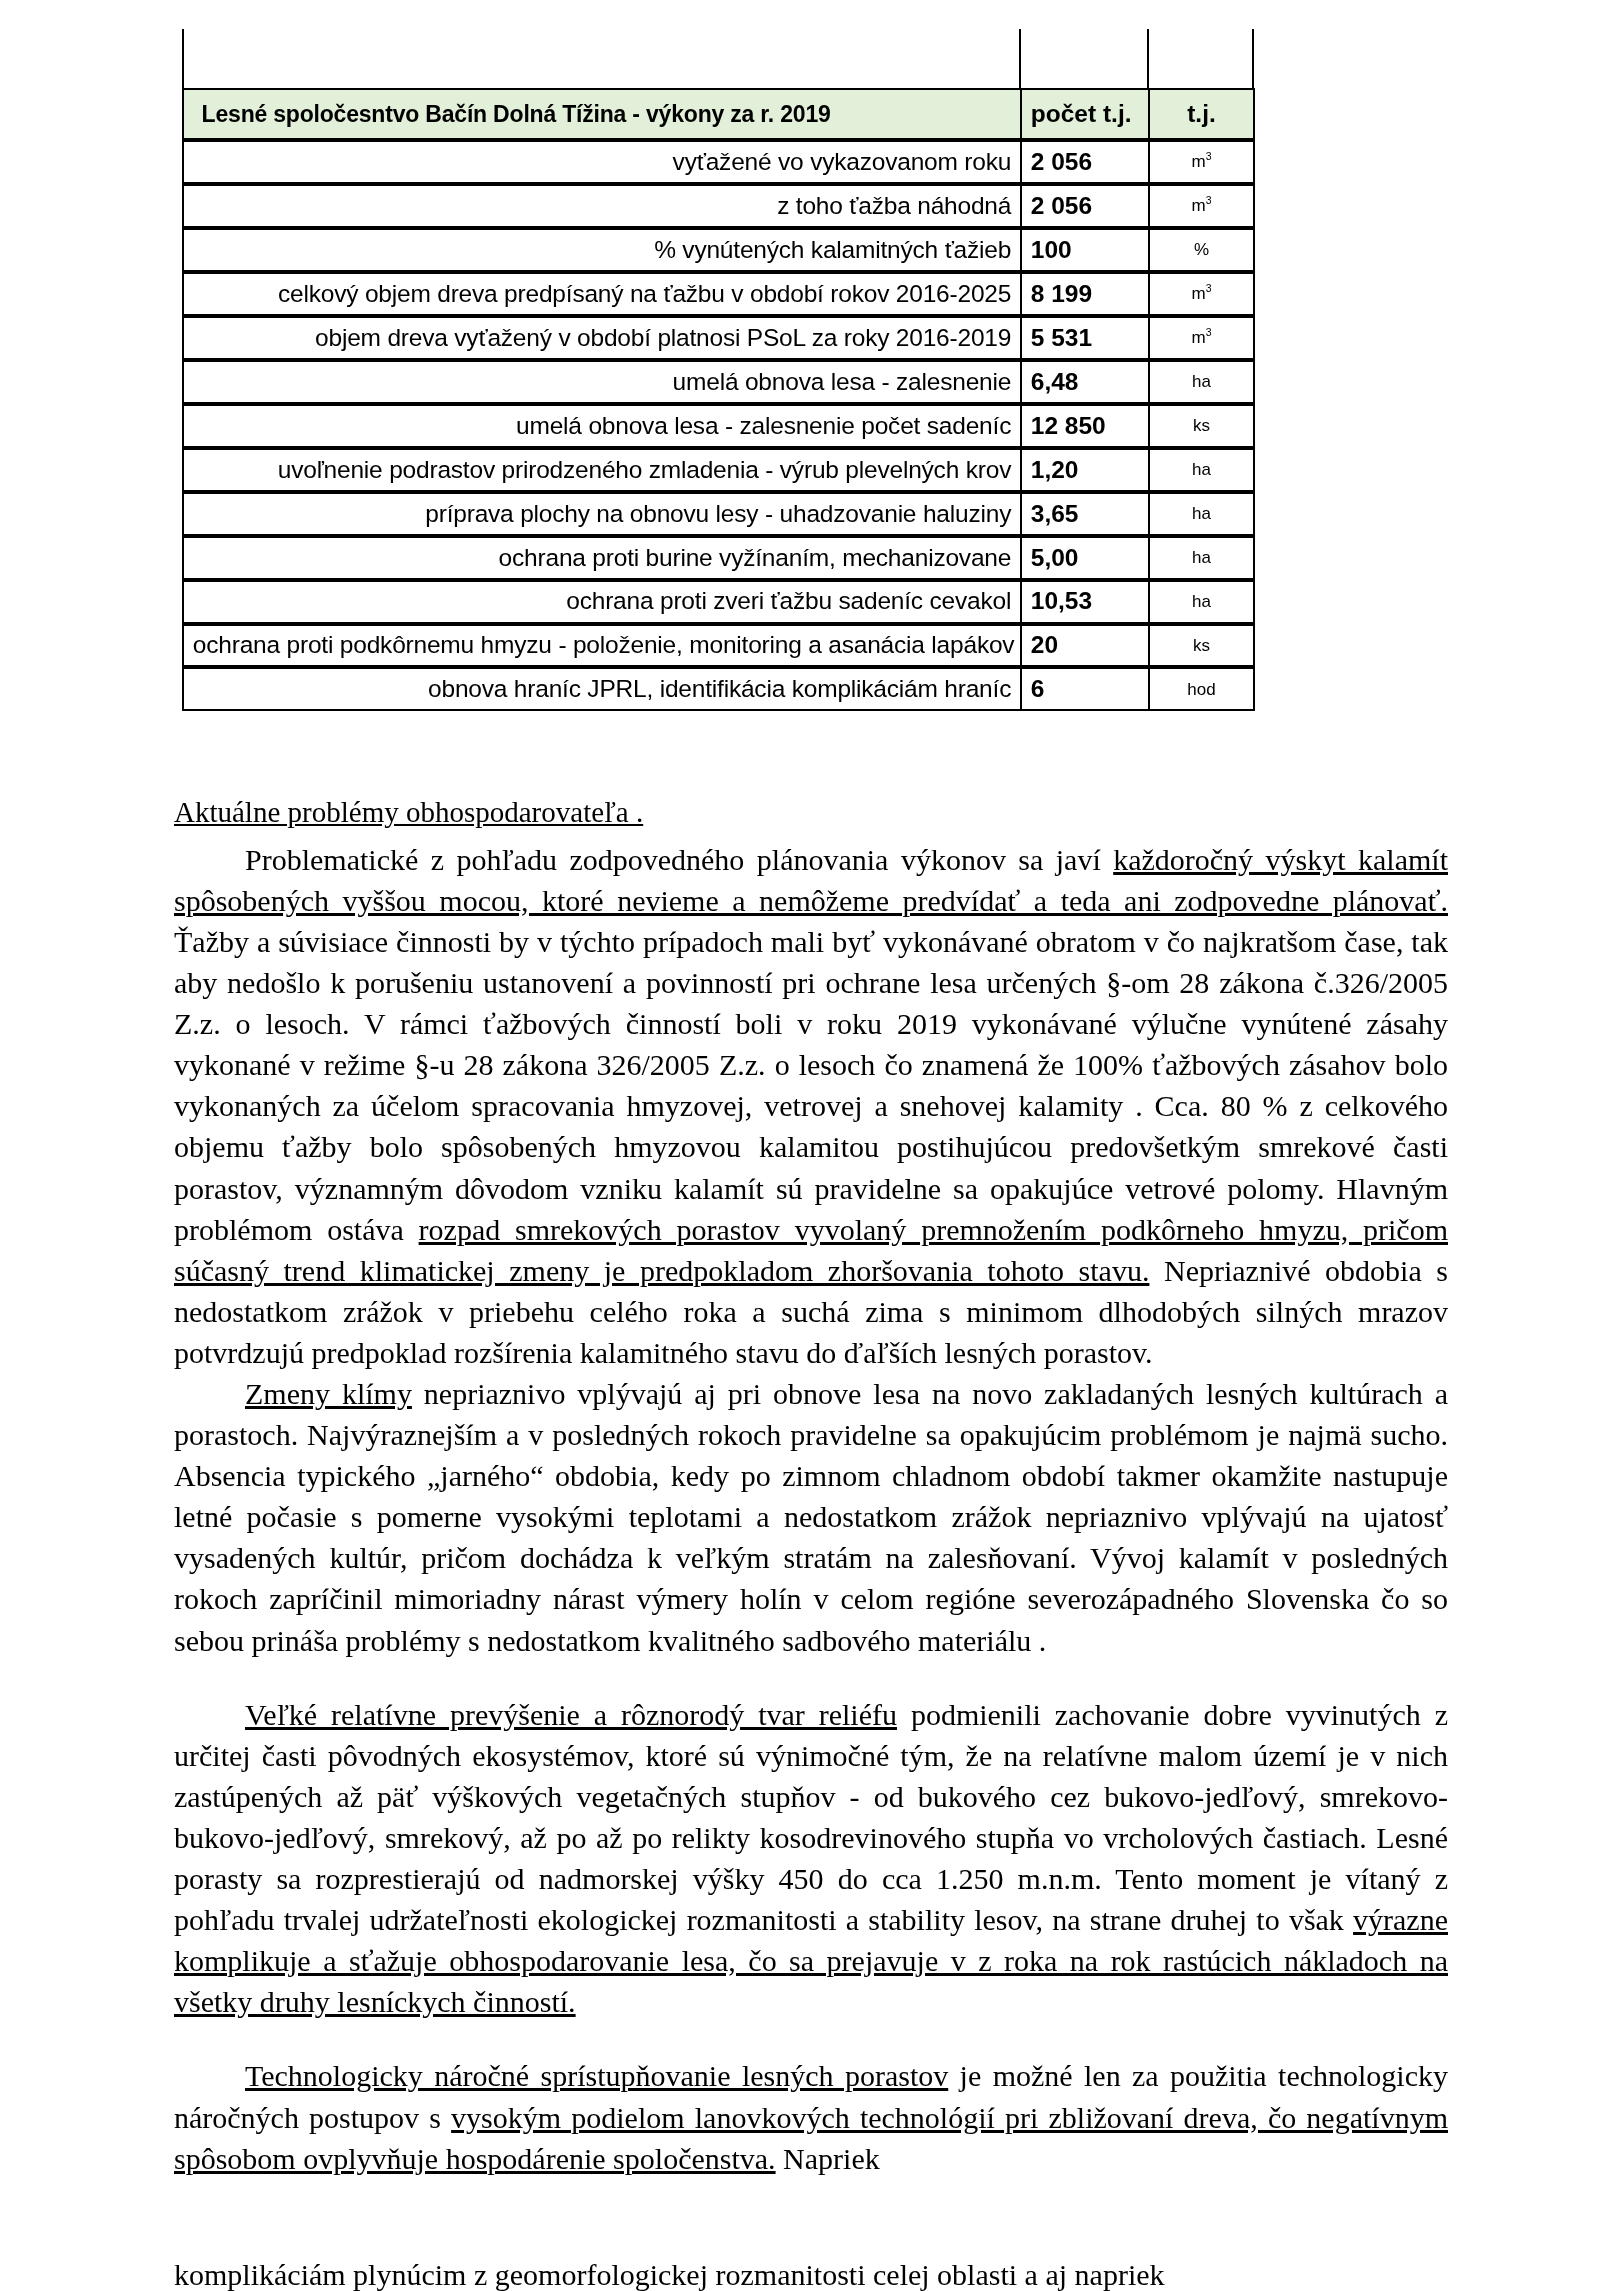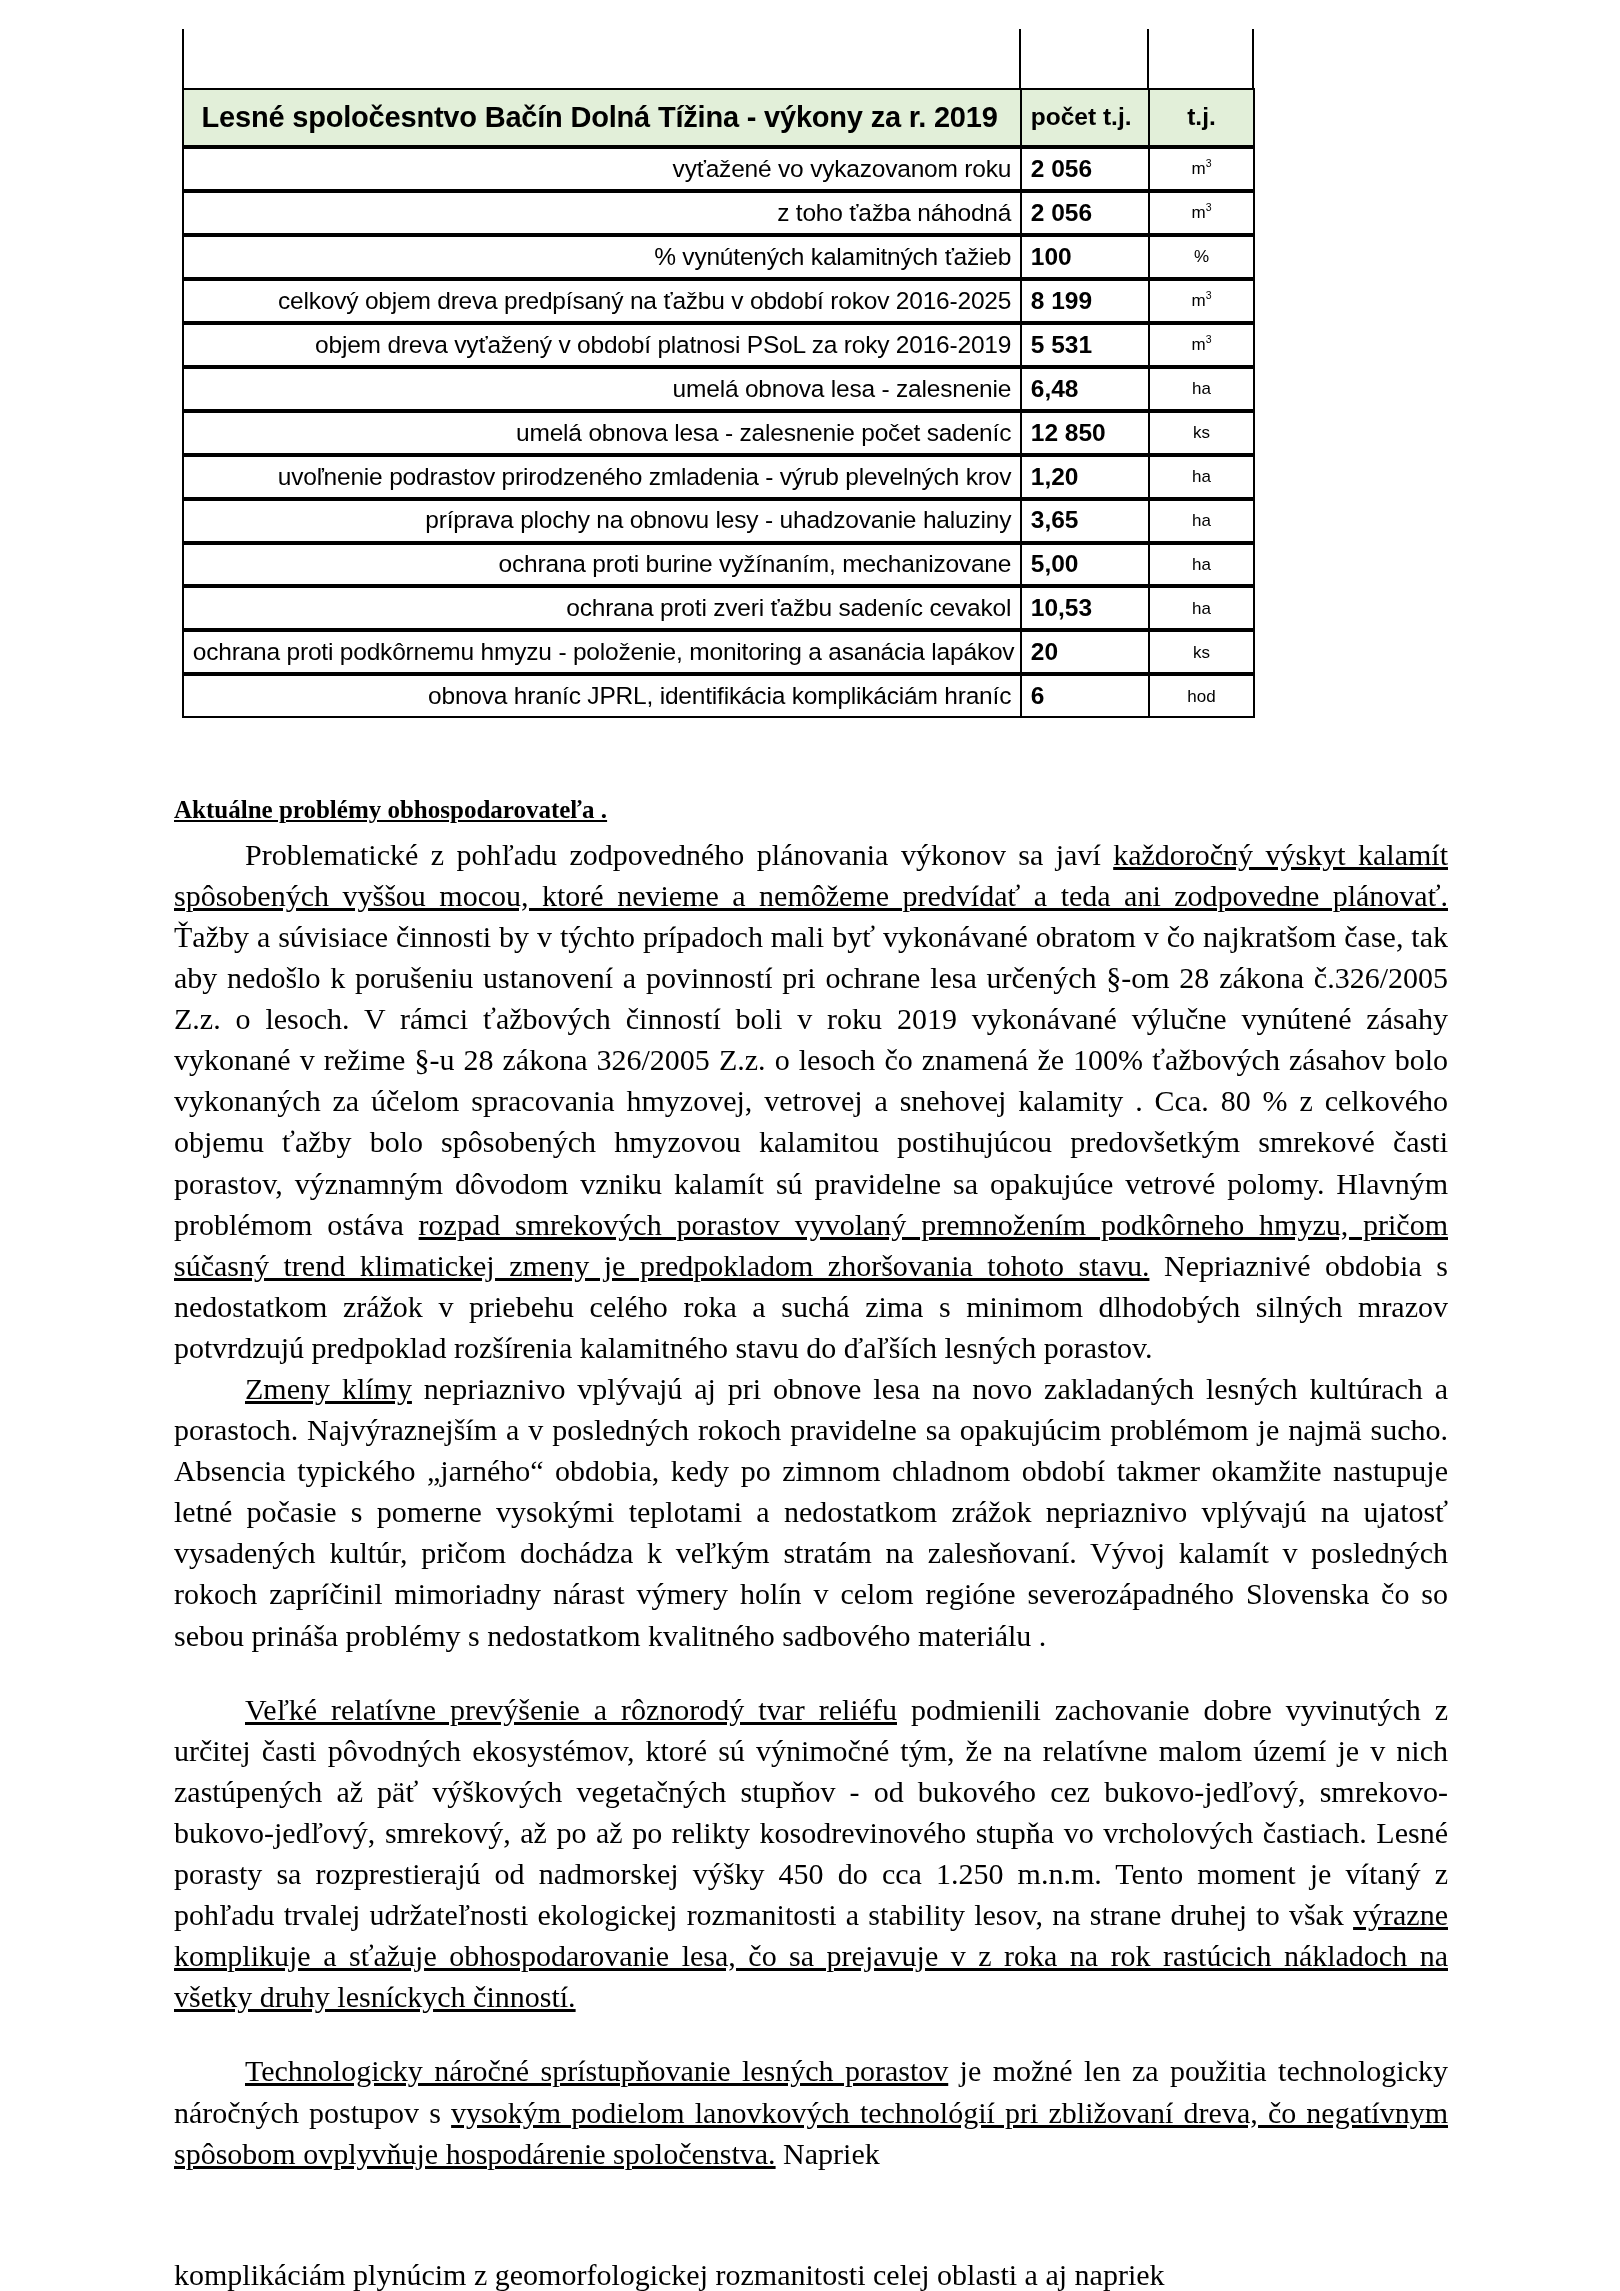--- a/index.html
+++ b/index.html
@@ -83,21 +83,21 @@
     font-weight: normal;
     white-space: nowrap;
     border-right: 2.9px double #000;
   }
   table.perf tr.head td {
     background: #e2efd9;
     font-weight: bold;
   }
   table.perf tr.head td.c-label {
     text-align: left;
-    font-size: 29px;
+    font-size: 23px;
     padding-left: 17.6px;
     padding-top: 10.8px;
     padding-bottom: 10.8px;
   }
   table.perf tr.head td.c-count,
   table.perf tr.head td.c-unit {
     font-size: 24.5px;
   }
   table.perf sup {
     font-size: 0.62em;
@@ -112,22 +112,22 @@
   
   .body-zone {
     position: absolute;
     left: 174px;
     top: 796px;
     width: 1274px;
   }
 
   h2.section-title {
     margin: 0 0 9.8px 0;
-    font-size: 25px;
-    font-weight: bold;
+    font-size: 29px;
+    font-weight: normal;
     font-family: "Liberation Serif", "DejaVu Serif", serif;
   }
   h2.section-title span.u { text-decoration: underline; }
 
   p.para {
     margin: 0;
     font-size: 30px;
     line-height: 1.37;
     text-align: justify;
     text-justify: inter-word;

